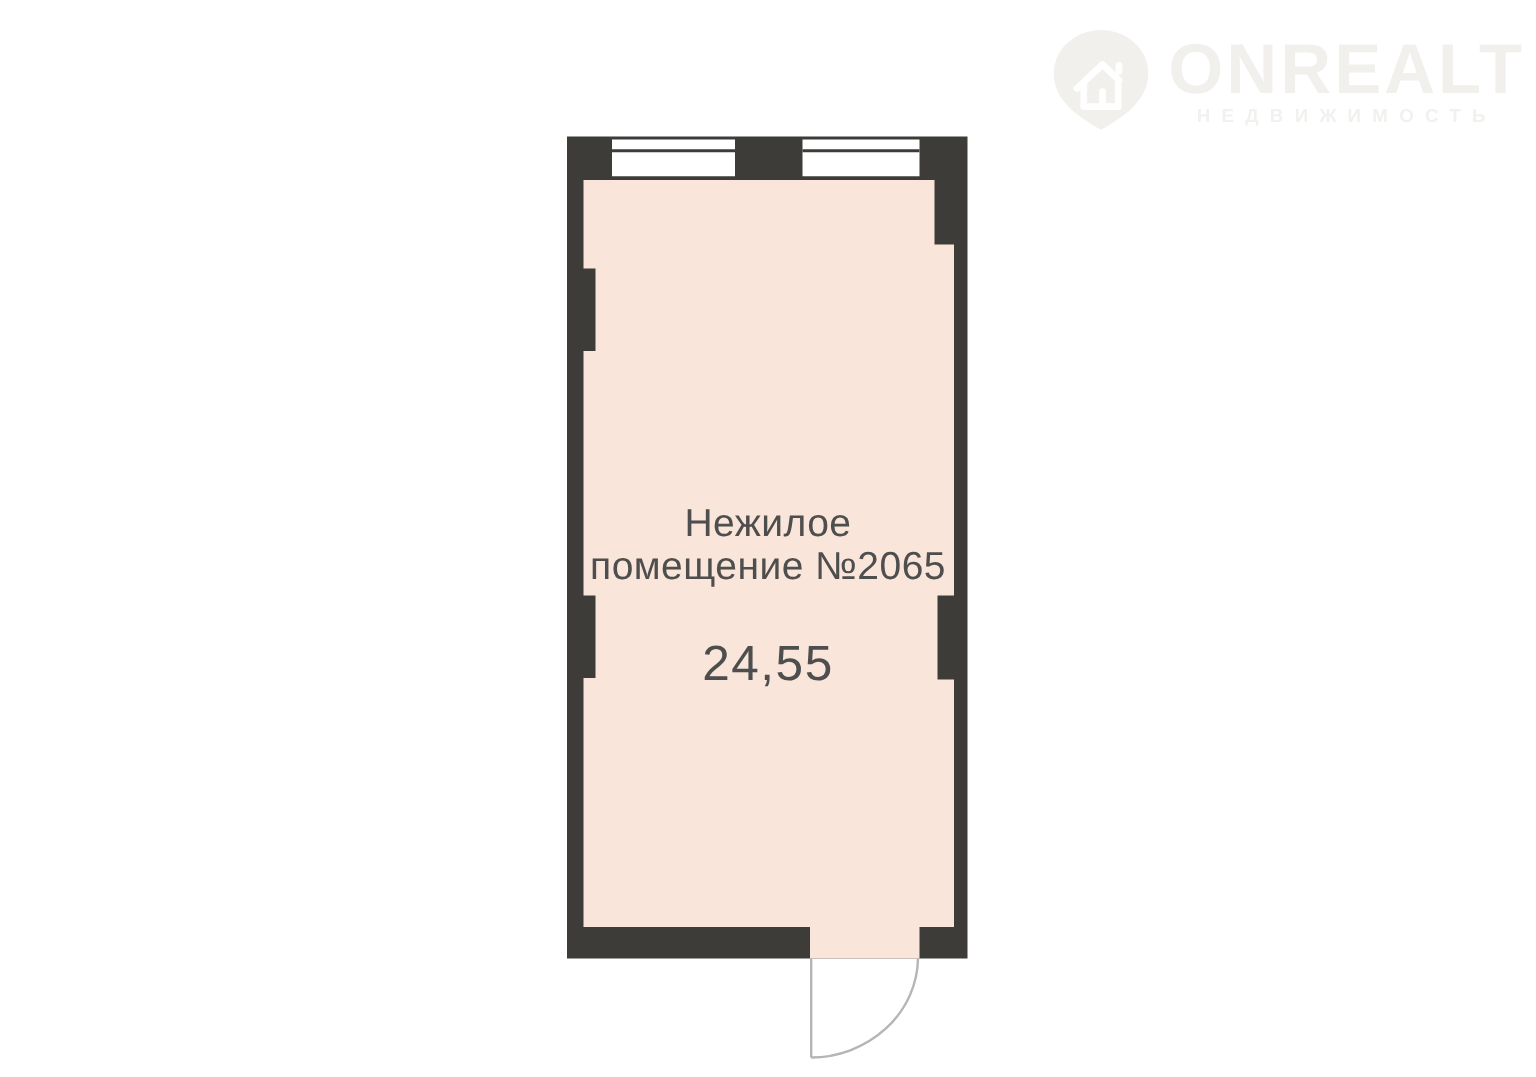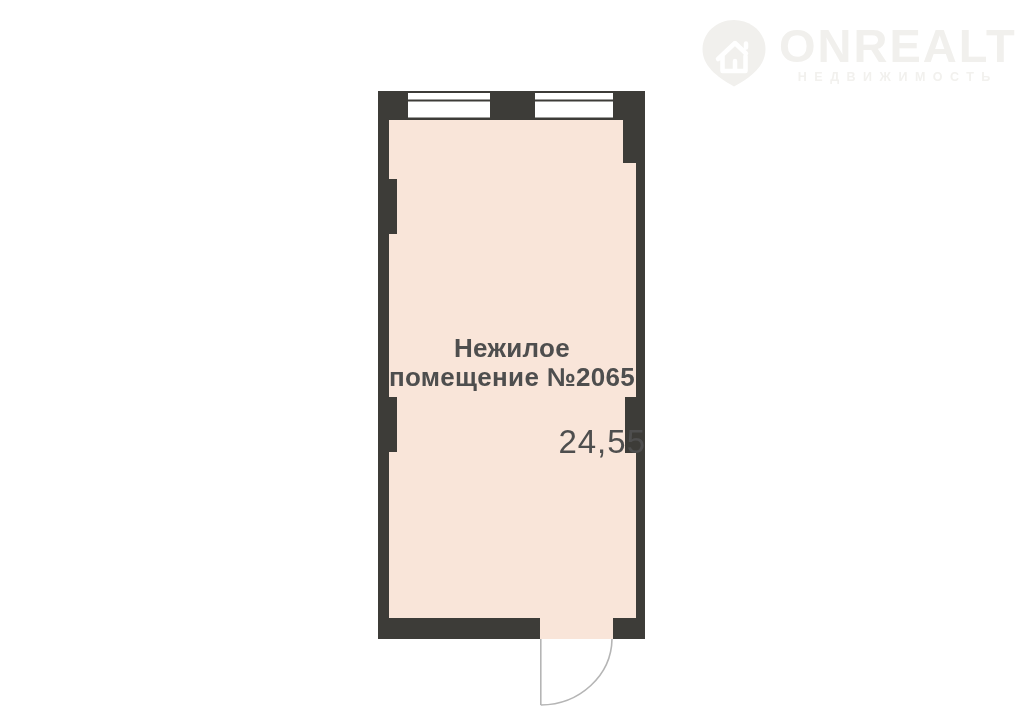--- a/index.html
+++ b/index.html
@@ -47,28 +47,27 @@
   .room-label {
     position: absolute;
     left: 378px;
     top: 334px;
     width: 268px;
     text-align: center;
     color: #4e4e4e;
     font-size: 26px;
     line-height: 29px;
     letter-spacing: 0.3px;
-    font-weight: bold;
   }
   .room-area {
     position: absolute;
     left: 378px;
     top: 423px;
     width: 268px;
-    text-align: right;
+    text-align: center;
     color: #4e4e4e;
     font-size: 33px;
     letter-spacing: 1px;
   }
 </style>
 </head>
 <body>
 
 <div class="stage">
 

